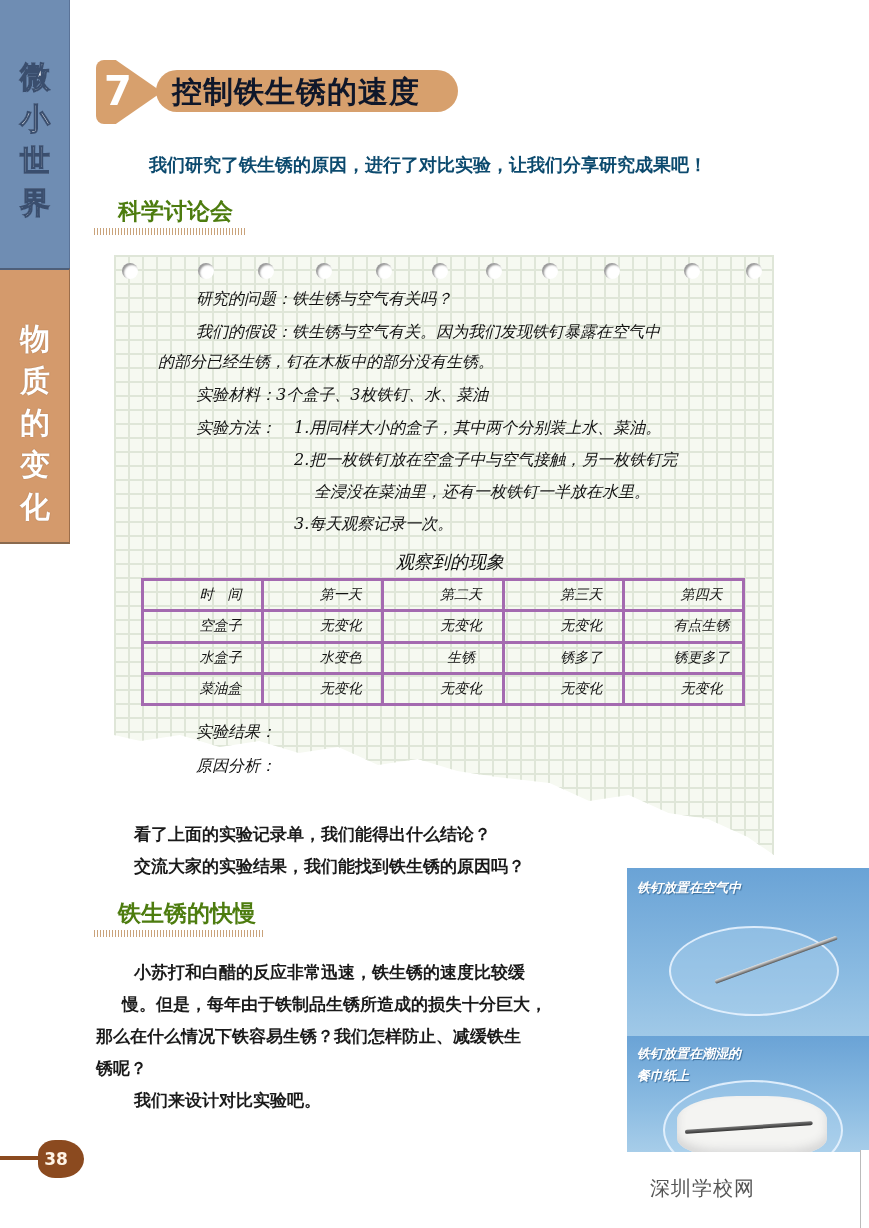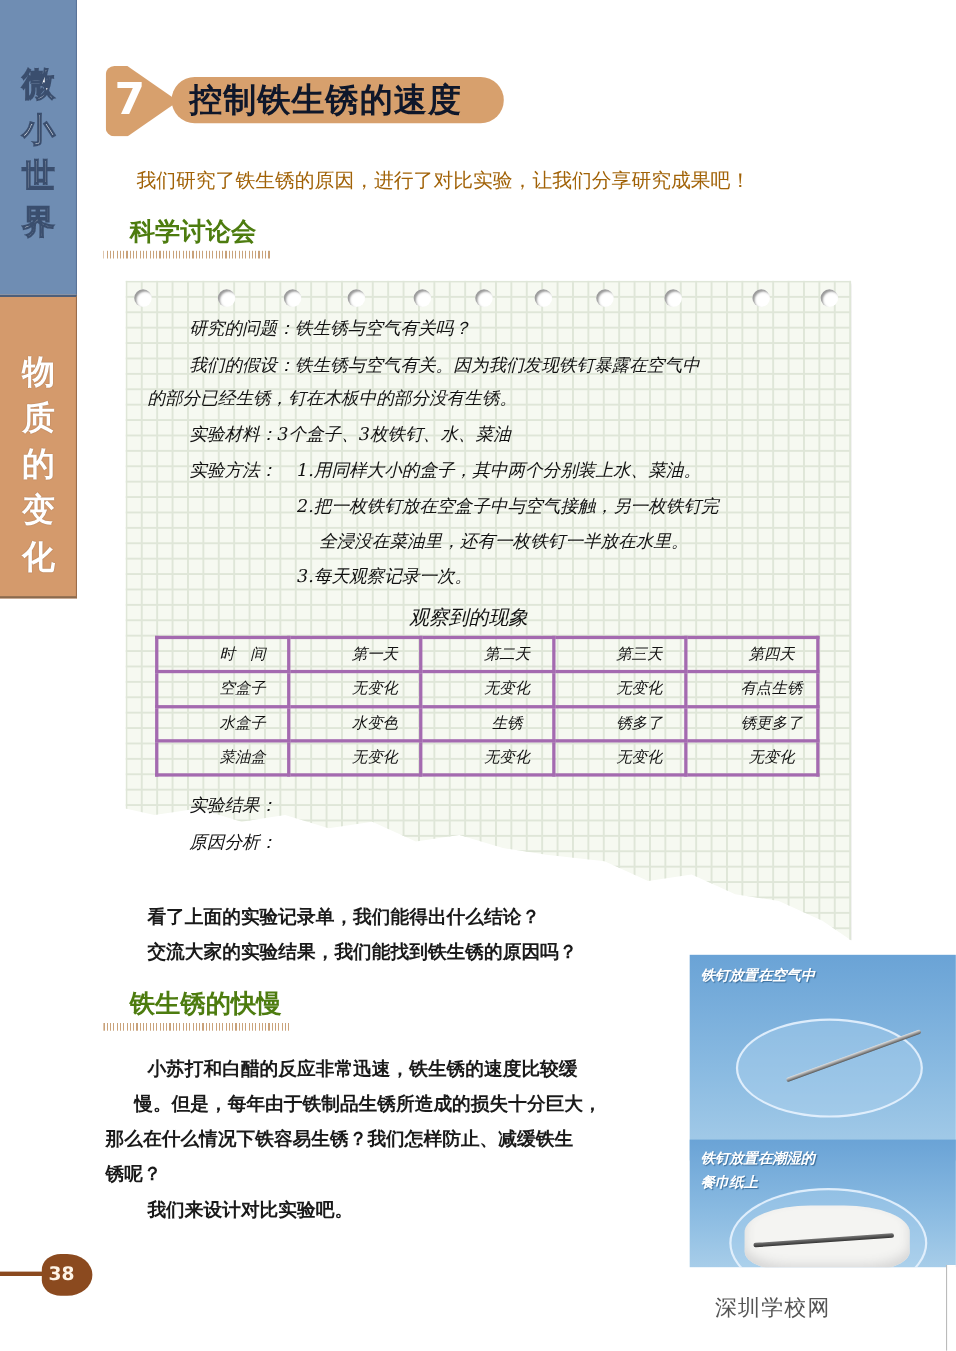--- a/index.html
+++ b/index.html
@@ -41,21 +41,21 @@
     position: absolute; left: 156px; top: 70px; width: 302px; height: 42px;
     background: #d7a06d; border-radius: 21px;
   }
   .lesson-title {
     position: absolute; left: 172px; top: 72px;
     font-family: "DejaVu Sans", "Liberation Sans", sans-serif; font-weight: bold;
     font-size: 30px; color: #0f172a; line-height: 40px; letter-spacing: 1px;
   }
 
   .intro {
-    position: absolute; left: 124px; top: 152px; font-size: 18px; font-weight: normal; color: #a16207;
+    position: absolute; left: 149px; top: 152px; font-size: 18px; font-weight: bold; color: #0c4a6e;
     line-height: 26px;
   }
 
   .section-title {
     position: absolute; font-family: "DejaVu Sans", "Liberation Sans", sans-serif;
     font-weight: bold; font-size: 23px; color: #4d7c0f; line-height: 30px;
   }
   .hatch {
     position: absolute; height: 7px;
     background: repeating-linear-gradient(90deg, #c9a27a 0 1px, #ffffff 1px 3px);
@@ -71,21 +71,21 @@
     background-size: 14px 14px;
     box-shadow: 2px 2px 2px #aaa;
     clip-path: polygon(0 0, 100% 0, 100% 100%, 96% 97%, 90% 94%, 84% 93%, 78% 90%, 72% 91%, 66% 88%, 58% 87%, 52% 86%, 46% 84%, 40% 85%, 34% 82%, 28% 83%, 22% 81%, 16% 82%, 10% 80%, 4% 81%, 0 80%);
   }
   .hole {
     position: absolute; top: 8px; width: 16px; height: 16px; border-radius: 50%;
     background: #ffffff; box-shadow: inset 2px 2px 2px #999;
   }
   .hw {
     position: absolute; font-family: "DejaVu Serif", "Liberation Serif", serif;
-    font-size: 16px; color: #111; line-height: 24px; font-style: italic;
+    font-size: 16px; color: #111; line-height: 24px; font-style: italic; padding-left: 24px;
   }
 
   
   .obs-table {
     position: absolute; left: 141px; top: 578px; width: 604px; height: 128px;
     border-collapse: collapse; table-layout: fixed;
   }
   .obs-table td {
     border: 3px solid #a46ab0; text-align: center; font-size: 14px;
     font-family: "DejaVu Serif", "Liberation Serif", serif; font-style: italic;

